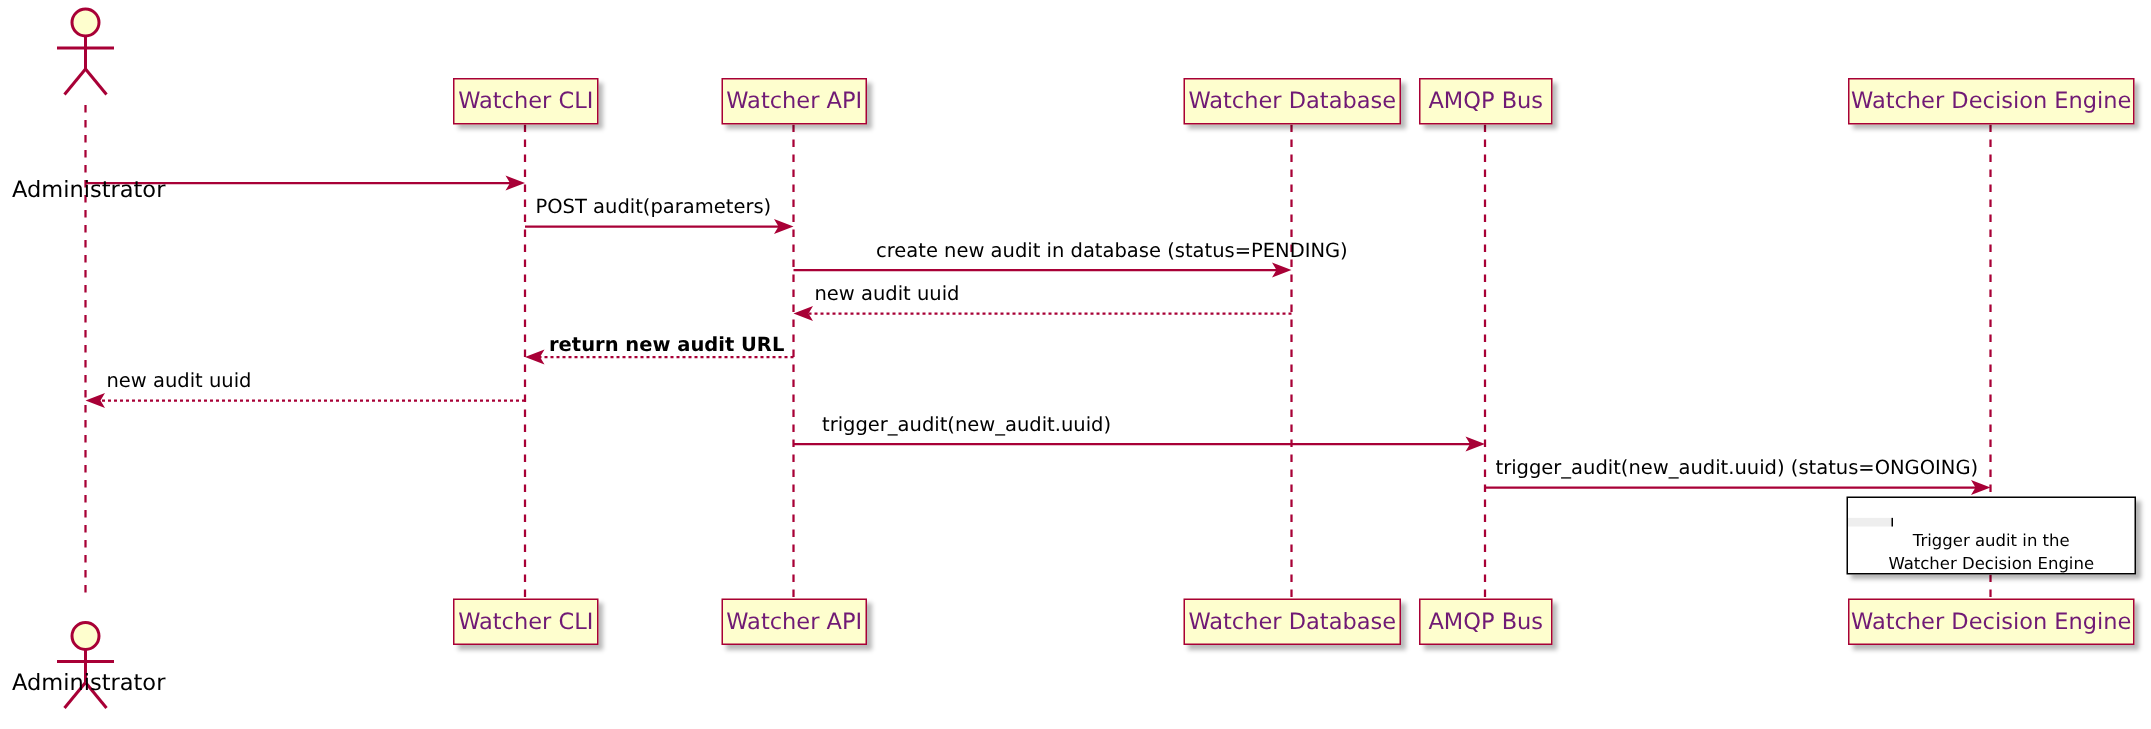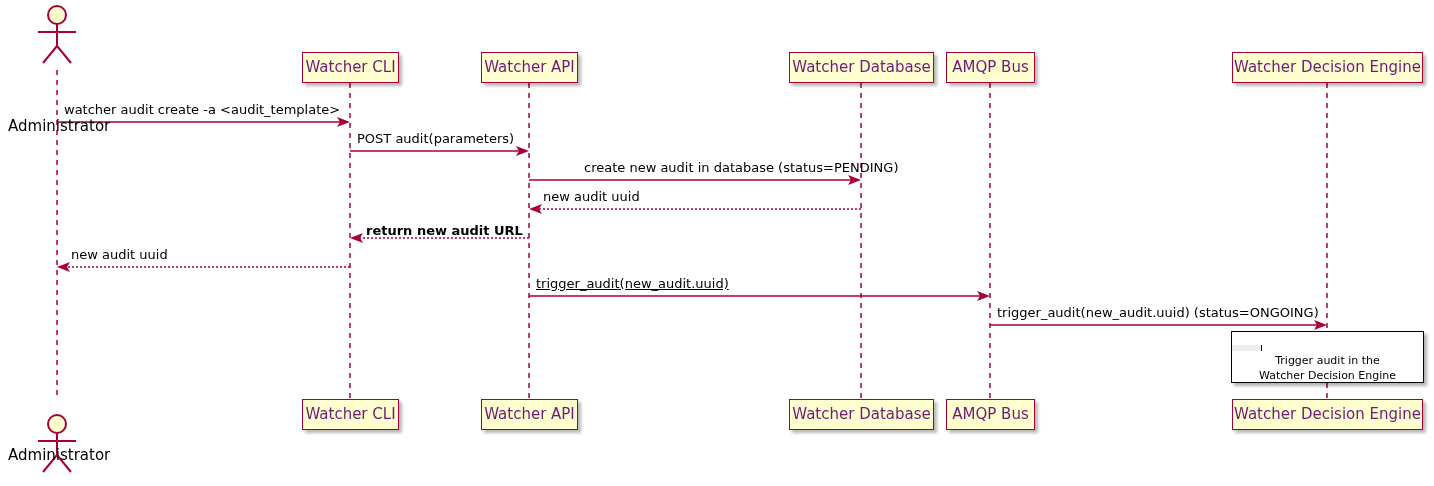--- a/index.html
+++ b/index.html
@@ -176,27 +176,26 @@
   <div class="participant-box" style="left:789px; top:52px; width:145px; height:31px;">Watcher Database</div>
   <div class="participant-box" style="left:946px; top:52px; width:89px; height:31px;">AMQP Bus</div>
   <div class="participant-box" style="left:1232px; top:52px; width:191px; height:31px;">Watcher Decision Engine</div>
 
   <div class="participant-box" style="left:302px; top:399px; width:97px; height:31px;">Watcher CLI</div>
   <div class="participant-box" style="left:481px; top:399px; width:97px; height:31px;">Watcher API</div>
   <div class="participant-box" style="left:789px; top:399px; width:145px; height:31px;">Watcher Database</div>
   <div class="participant-box" style="left:946px; top:399px; width:89px; height:31px;">AMQP Bus</div>
   <div class="participant-box" style="left:1232px; top:399px; width:191px; height:31px;">Watcher Decision Engine</div>
 
-  <div class="msg-label" style="left:64px; top:103px;">watcher audit create -a &lt;audit_template&gt;</div>
   <div class="msg-label" style="left:357px; top:132px;">POST audit(parameters)</div>
   <div class="msg-label" style="left:536px; top:161px;margin-left:48px;">create new audit in database (status=PENDING)</div>
   <div class="msg-label" style="left:543px; top:190px;">new audit uuid</div>
   <div class="msg-label" style="left:366px; top:224px;font-weight:bold;">return new audit URL</div>
   <div class="msg-label" style="left:71px; top:248px;">new audit uuid</div>
-  <div class="msg-label" style="left:536px; top:277px;text-decoration:underline;">trigger_audit(new_audit.uuid)</div>
+  <div class="msg-label" style="left:548px; top:277px;">trigger_audit(new_audit.uuid)</div>
   <div class="msg-label" style="left:997px; top:306px;">trigger_audit(new_audit.uuid) (status=ONGOING)</div>
 
   <div class="ref-frame" style="left:1231px; top:331px; width:193px; height:52px;">
     <div class="ref-tab-clip">
       <div class="ref-tab" style="clip-path: polygon(0 0, 58px 0, 74px 17px, 74px 19px, 0 19px);">ref</div>
     </div>
     <div class="ref-body">
       <div>Trigger audit in the</div>
       <div>Watcher Decision Engine</div>
     </div>

